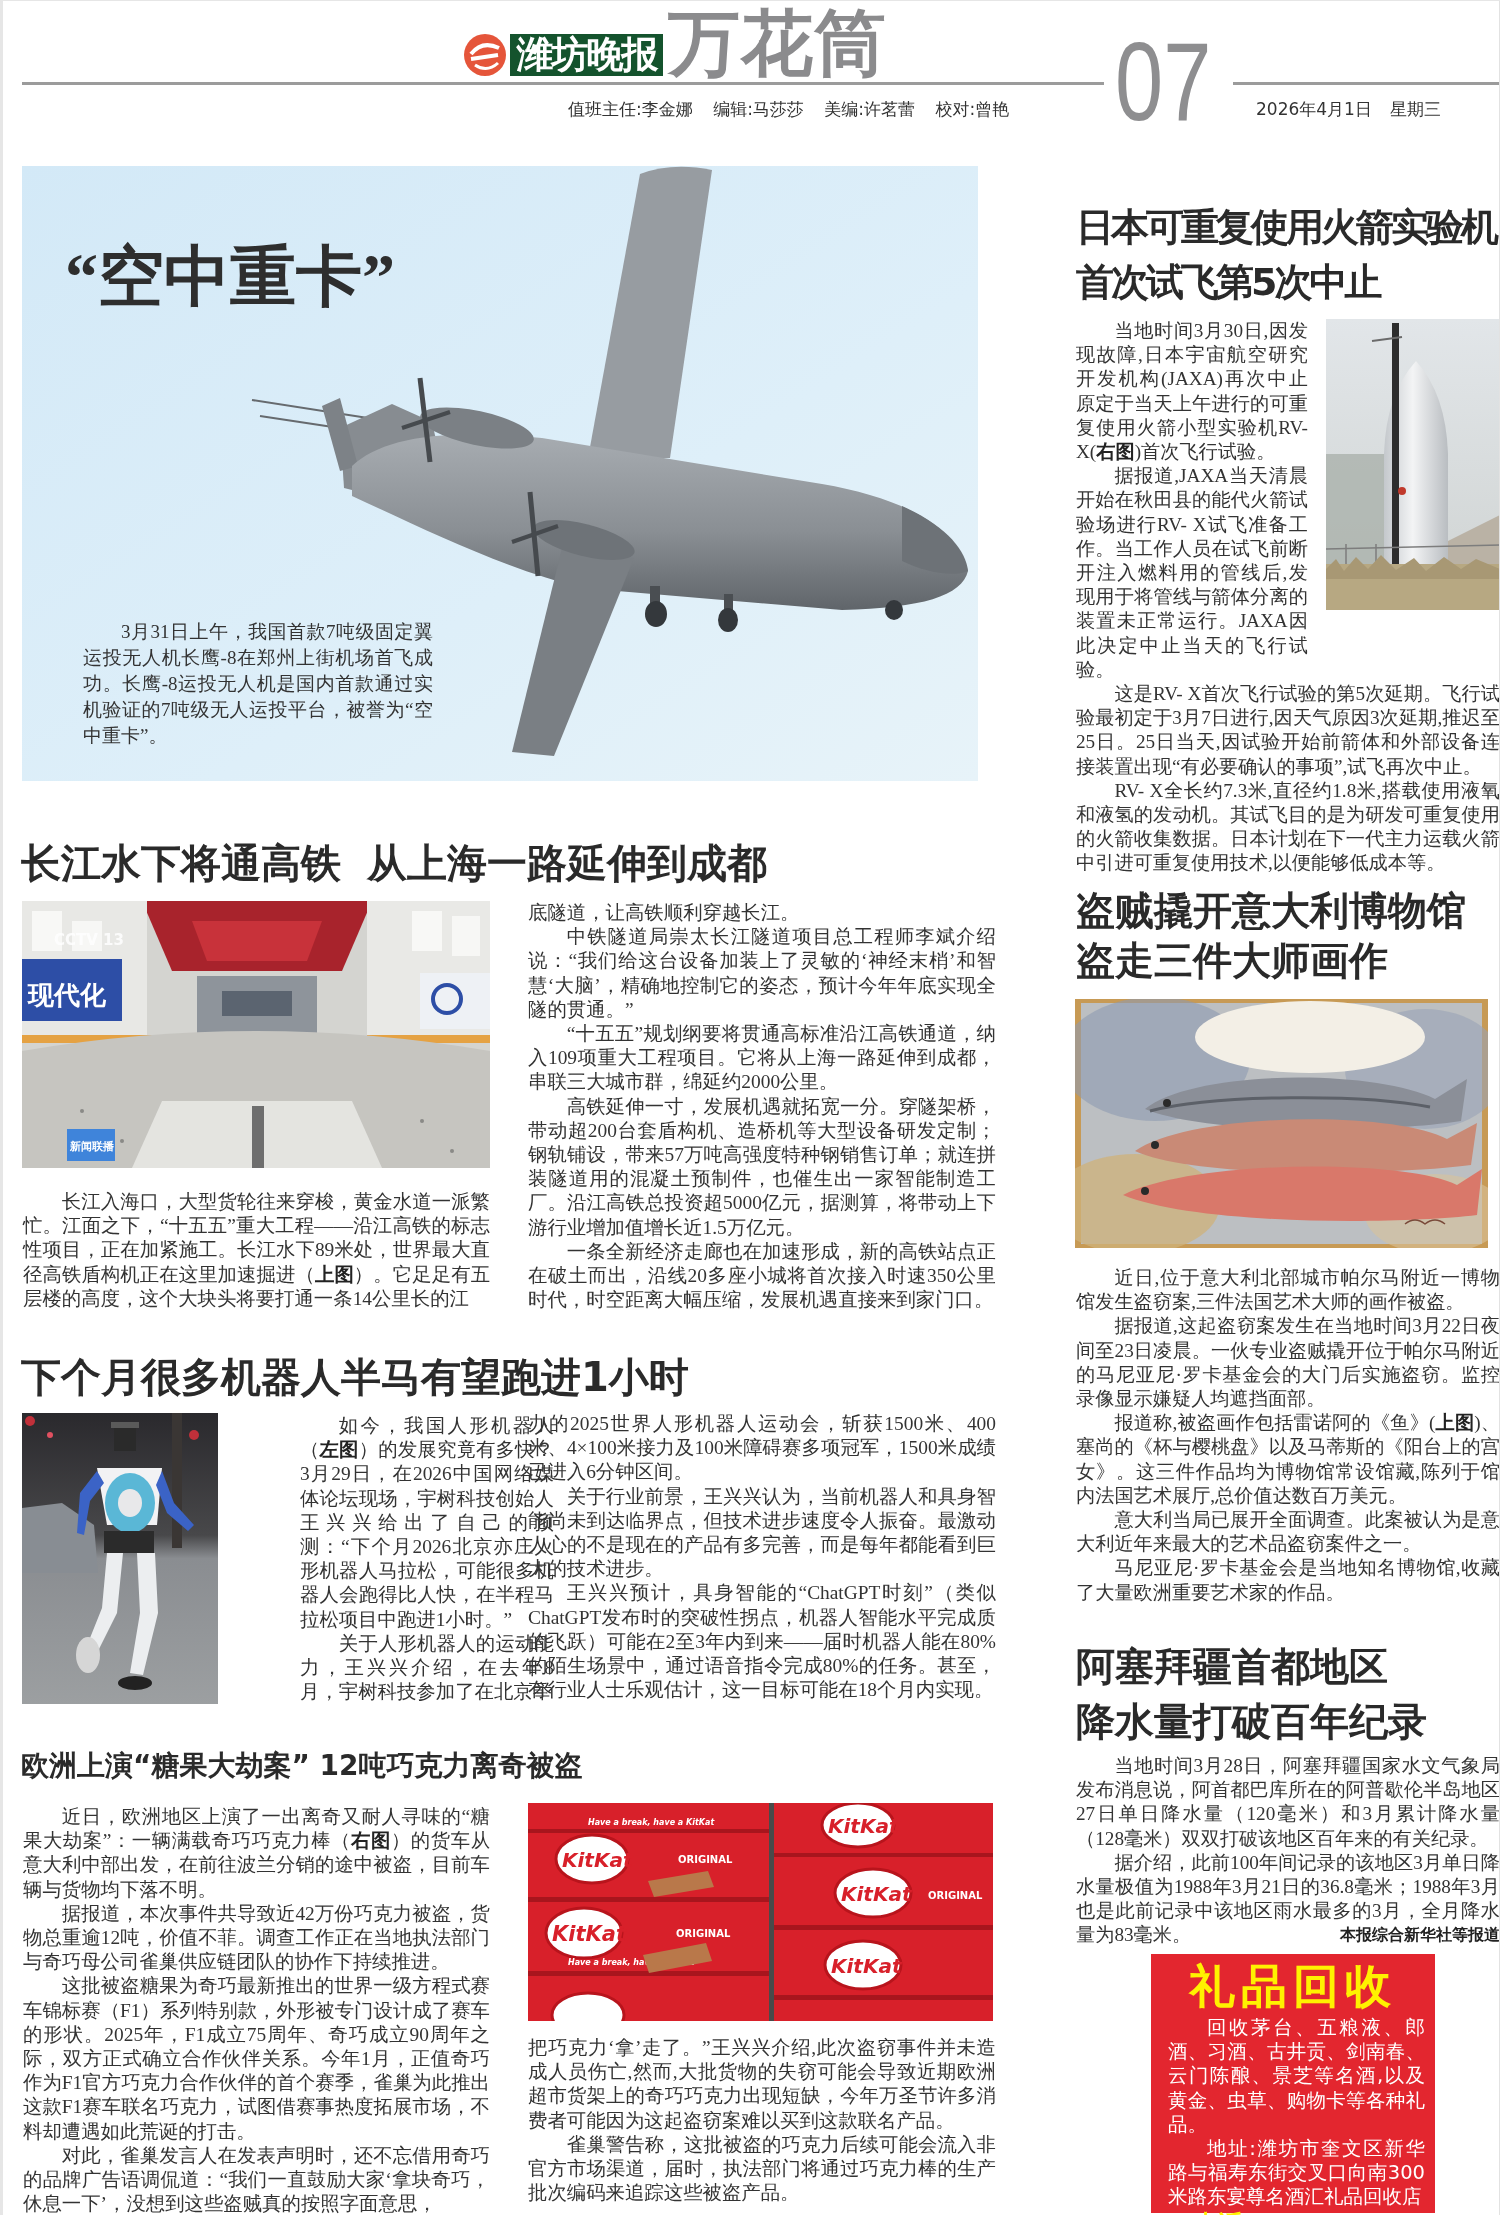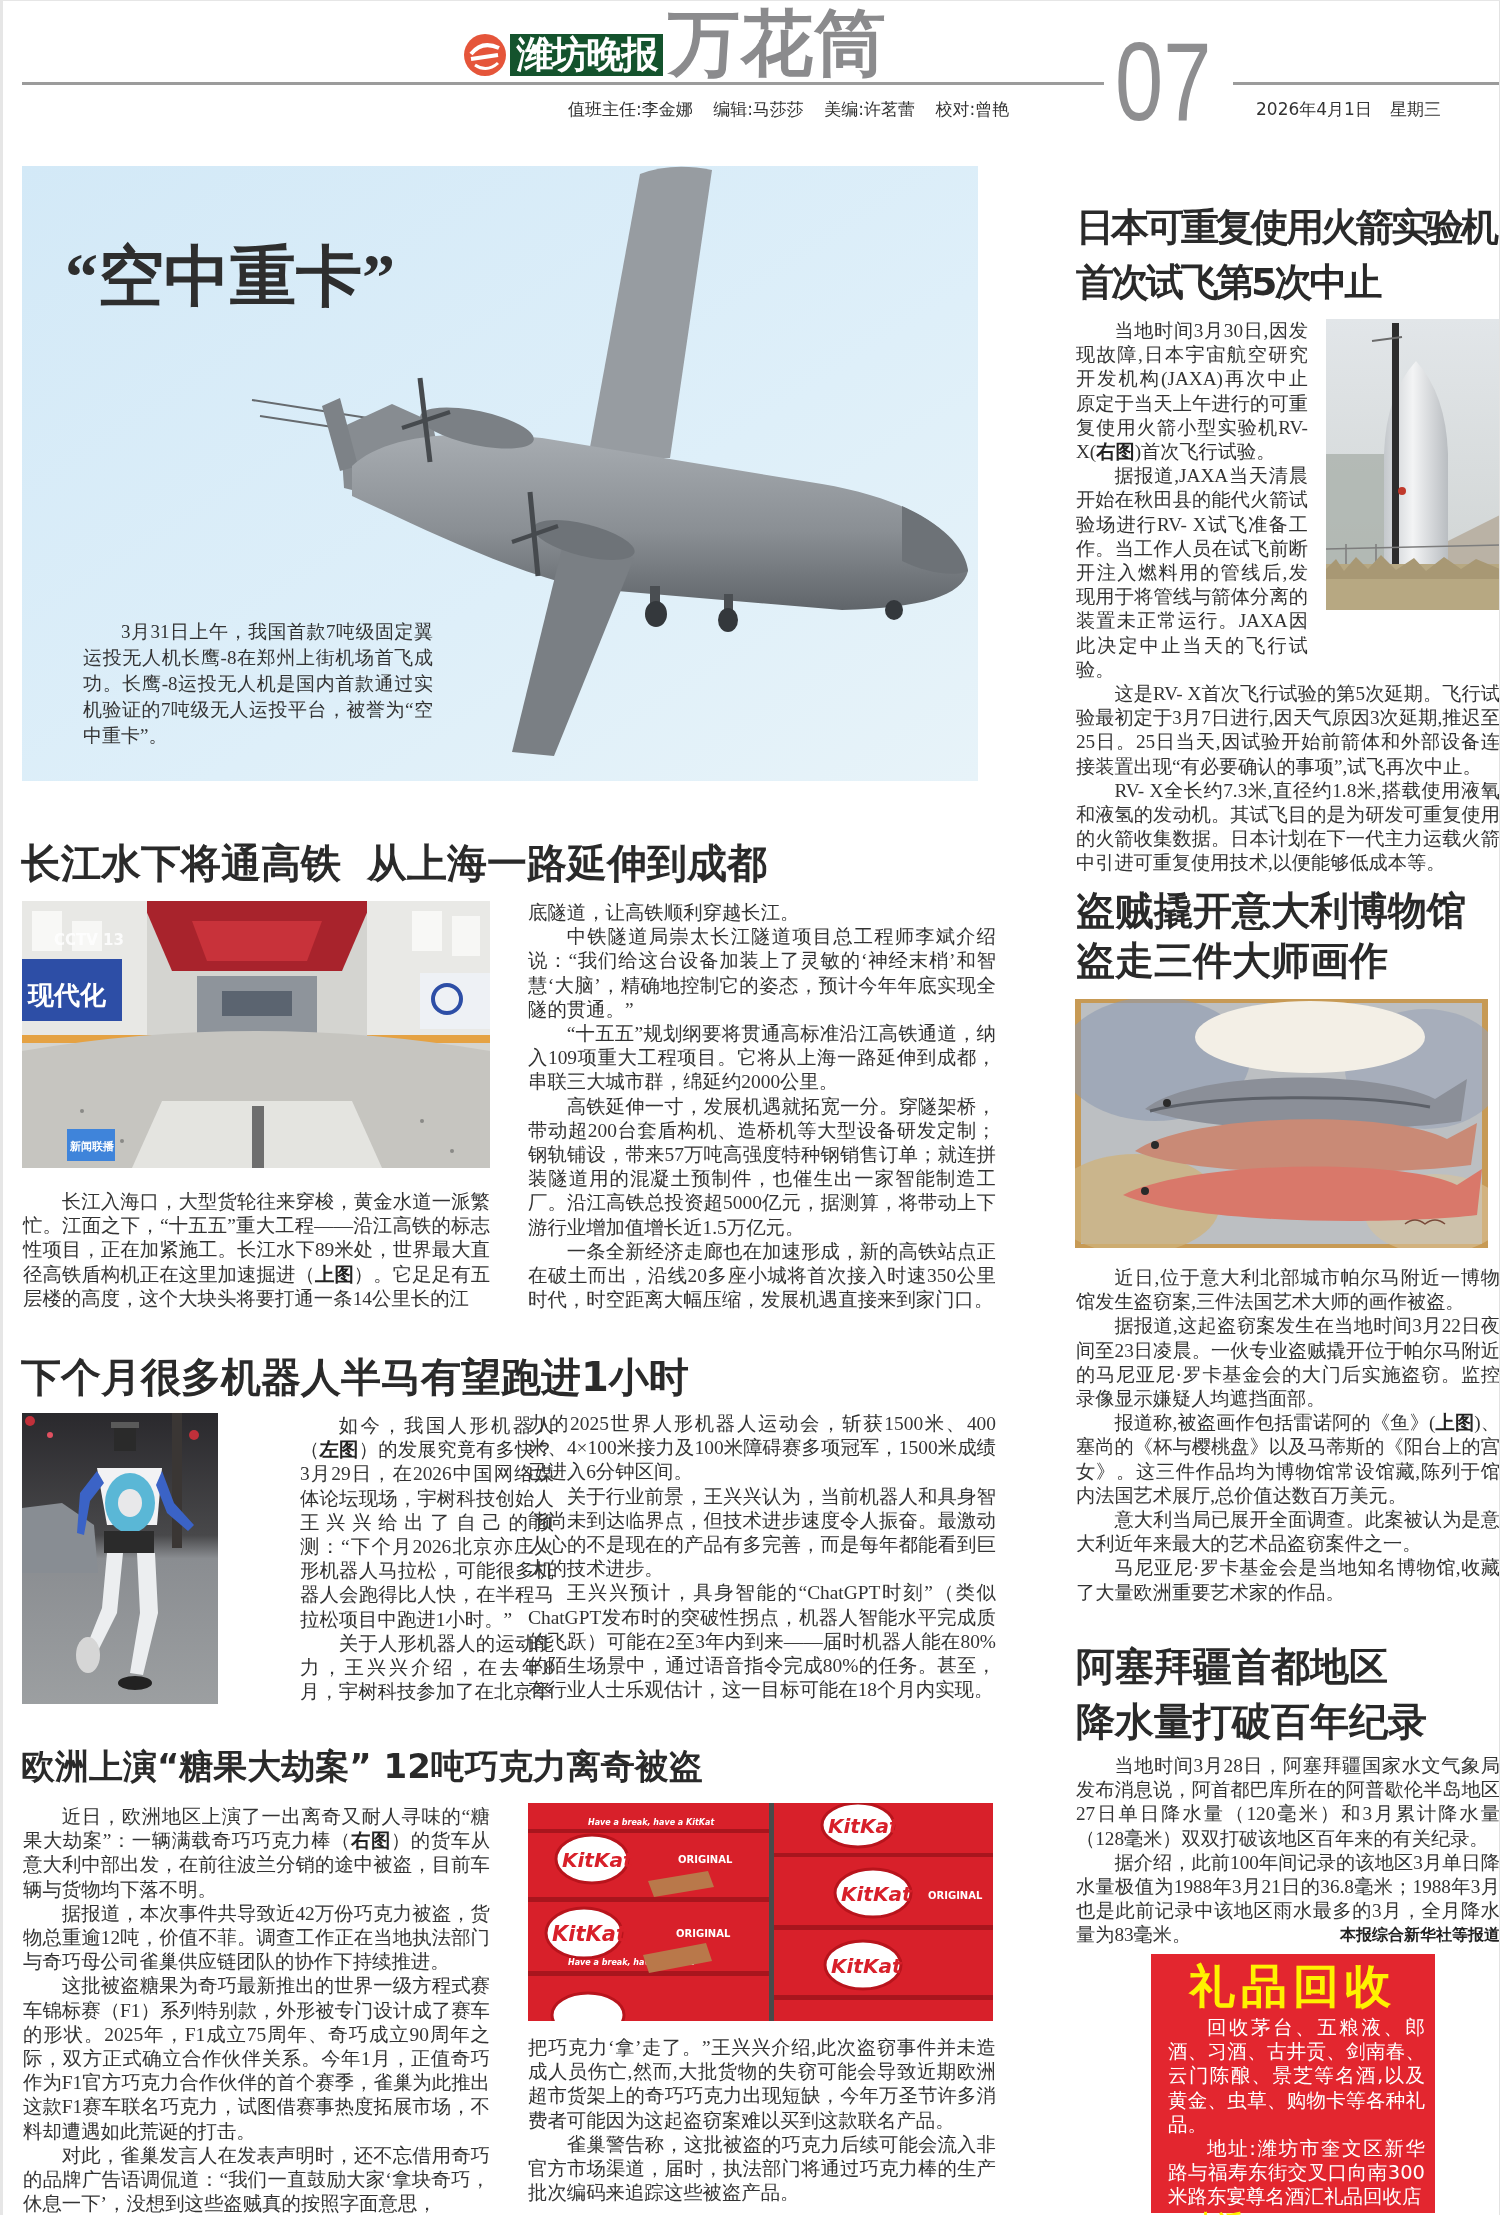--- a/index.html
+++ b/index.html
@@ -215,21 +215,21 @@
   <div class="abs body-text" style="left:251px;top:1413px;width:254px;margin-left:46px;">
     <p><span>如今，我国人形机器人（</span><b>左图</b><span>）的发展究竟有多快？3月29日，在2026中国网络媒体论坛现场，宇树科技创始人王兴兴给出了自己的预测：“下个月2026北京亦庄人形机器人马拉松，可能很多机器人会跑得比人快，在半程马拉松项目中跑进1小时。”</span></p>
     <p>关于人形机器人的运动能力，王兴兴介绍，在去年8月，宇树科技参加了在北京举</p>
   </div>
   <div class="abs body-text" style="left:525px;top:1411px;width:468px;">
     <p class="cont">办的2025世界人形机器人运动会，斩获1500米、400米、4×100米接力及100米障碍赛多项冠军，1500米成绩已进入6分钟区间。</p>
     <p>关于行业前景，王兴兴认为，当前机器人和具身智能尚未到达临界点，但技术进步速度令人振奋。最激动人心的不是现在的产品有多完善，而是每年都能看到巨大的技术进步。</p>
     <p>王兴兴预计，具身智能的“ChatGPT时刻”（类似ChatGPT发布时的突破性拐点，机器人智能水平完成质的飞跃）可能在2至3年内到来——届时机器人能在80%的陌生场景中，通过语音指令完成80%的任务。甚至，有行业人士乐观估计，这一目标可能在18个月内实现。</p>
   </div>
 
-  <div class="abs headline hl-left" style="top:1741px;font-size:34px;">欧洲上演“糖果大劫案” 12吨巧克力离奇被盗</div>
+  <div class="abs headline hl-left" style="top:1741px;font-size:28px;">欧洲上演“糖果大劫案” 12吨巧克力离奇被盗</div>
   <div class="abs body-text" style="left:20px;top:1804px;width:467px;">
     <p><span>近日，欧洲地区上演了一出离奇又耐人寻味的“糖果大劫案”：一辆满载奇巧巧克力棒（</span><b>右图</b><span>）的货车从意大利中部出发，在前往波兰分销的途中被盗，目前车辆与货物均下落不明。</span></p>
     <p>据报道，本次事件共导致近42万份巧克力被盗，货物总重逾12吨，价值不菲。调查工作正在当地执法部门与奇巧母公司雀巢供应链团队的协作下持续推进。</p>
     <p>这批被盗糖果为奇巧最新推出的世界一级方程式赛车锦标赛（F1）系列特别款，外形被专门设计成了赛车的形状。2025年，F1成立75周年、奇巧成立90周年之际，双方正式确立合作伙伴关系。今年1月，正值奇巧作为F1官方巧克力合作伙伴的首个赛季，雀巢为此推出这款F1赛车联名巧克力，试图借赛事热度拓展市场，不料却遭遇如此荒诞的打击。</p>
     <p>对此，雀巢发言人在发表声明时，还不忘借用奇巧的品牌广告语调侃道：“我们一直鼓励大家‘拿块奇巧，休息一下’，没想到这些盗贼真的按照字面意思，</p>
   </div>
   <div class="abs photo" style="left:525px;top:1802px;width:465px;height:218px;">
     <svg width="465" height="218" viewBox="0 0 465 218">
       <rect width="465" height="218" fill="#d8202a"></rect>
       <rect x="0" y="26" width="242" height="4" fill="#a8151d"></rect>

